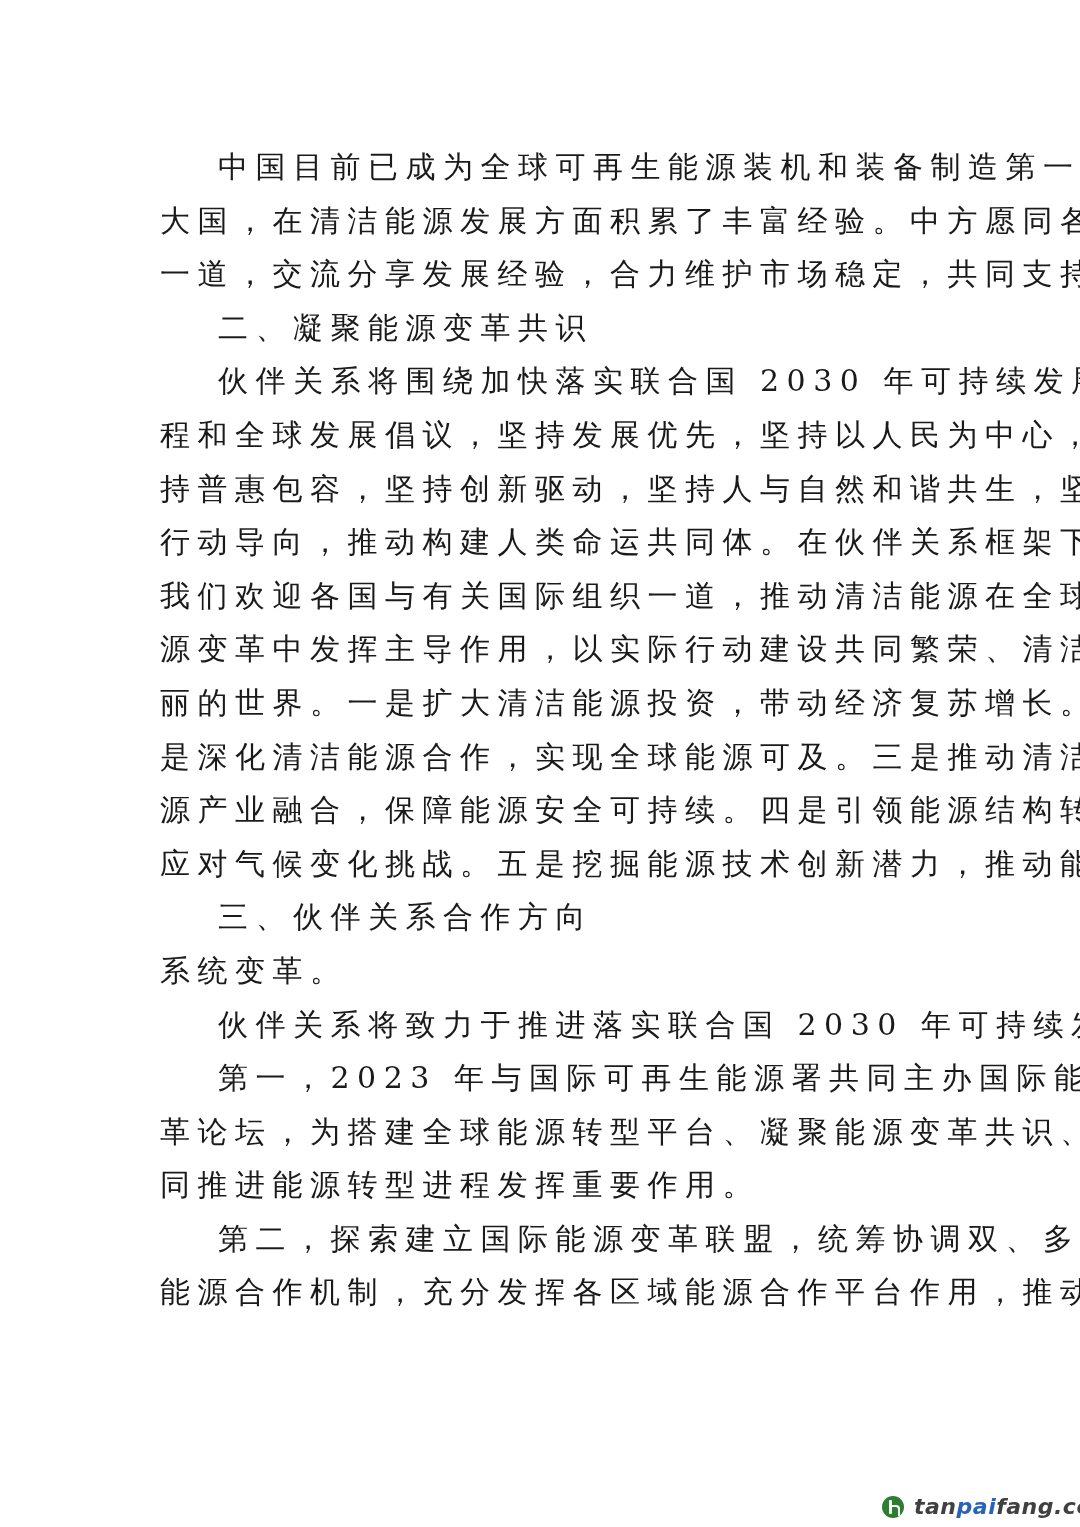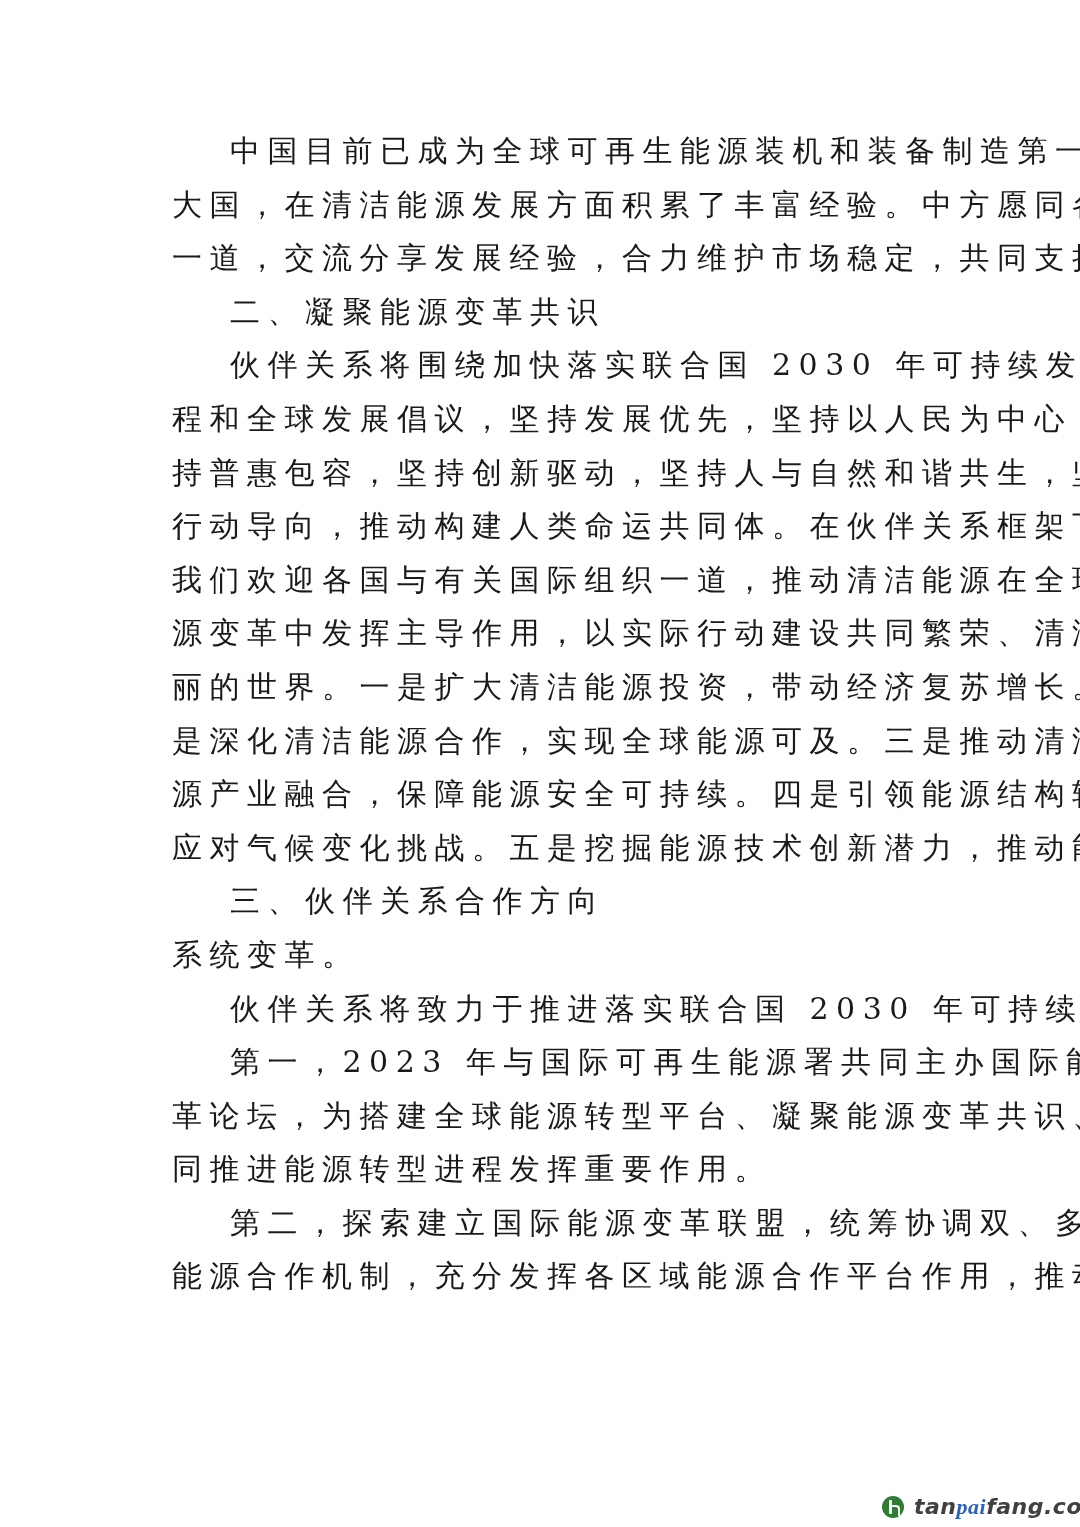--- a/index.html
+++ b/index.html
@@ -11,23 +11,22 @@
     width: 1080px;
     height: 1527px;
     position: relative;
     overflow: hidden;
     font-family: "DejaVu Serif", "Liberation Serif", serif;
     color: #1a1a1a;
   }
   .page {
     position: absolute;
     left: 160px;
-    top: 124px;
+    top: 140px;
     width: 752px;
-    margin-left: 12px;
   }
   .line {
     height: 53.6px;
     line-height: 53.6px;
     font-size: 30px;
     letter-spacing: 7.5px;
     white-space: nowrap;
     overflow: visible;
   }
   .line.indent {
@@ -67,21 +66,21 @@
     border-radius: 0 4px 0 0;
   }
   .wm-text {
     font-family: "DejaVu Sans", "Liberation Sans", sans-serif;
     font-weight: bold;
     font-style: italic;
     font-size: 22px;
     letter-spacing: 0.5px;
   }
   .wm-green { color: #404040; }
-  .wm-blue { color: #2a62b5; font-family: Liberation Serif, serif; }
+  .wm-blue { color: #2a62b5; }
 </style>
 </head>
 <body>
 
 <div class="page">
   <div class="line indent">中国目前已成为全球可再生能源装机和装备制造第一</div>
   <div class="line">大国，在清洁能源发展方面积累了丰富经验。中方愿同各方</div>
   <div class="line">一道，交流分享发展经验，合力维护市场稳定，共同支持发</div>
   <div class="line indent">二、凝聚能源变革共识</div>
   <div class="line indent">伙伴关系将围绕加快落实联合国 2030 年可持续发展议</div>

